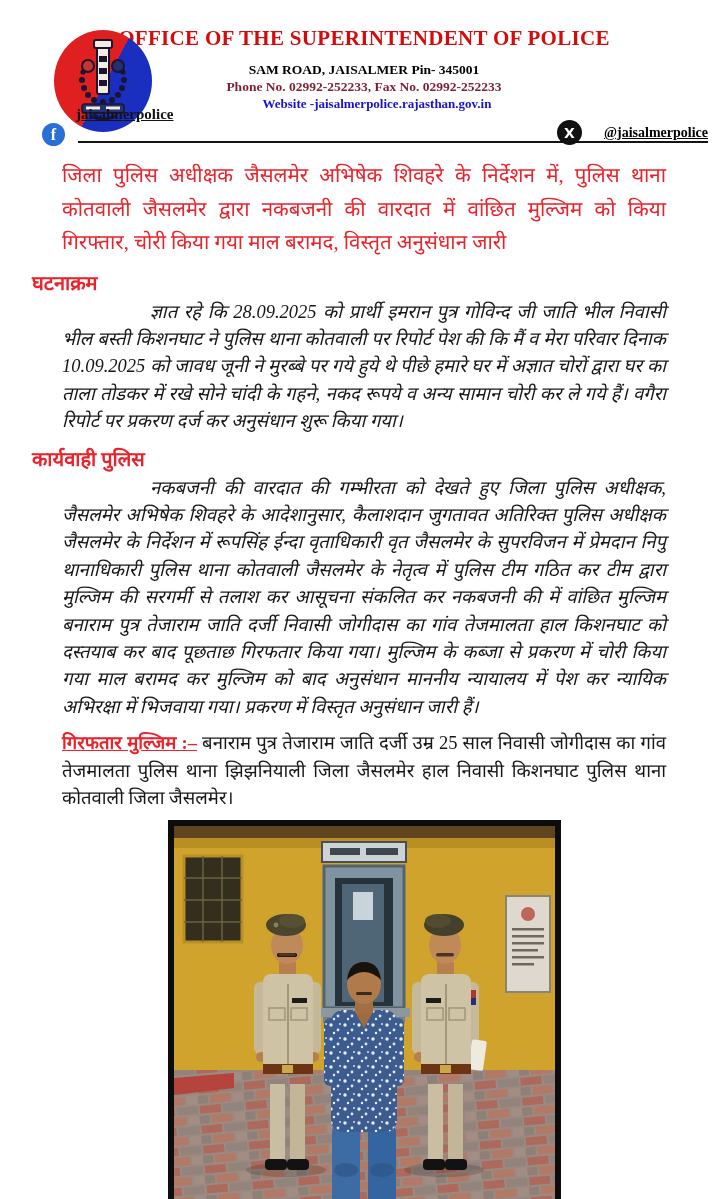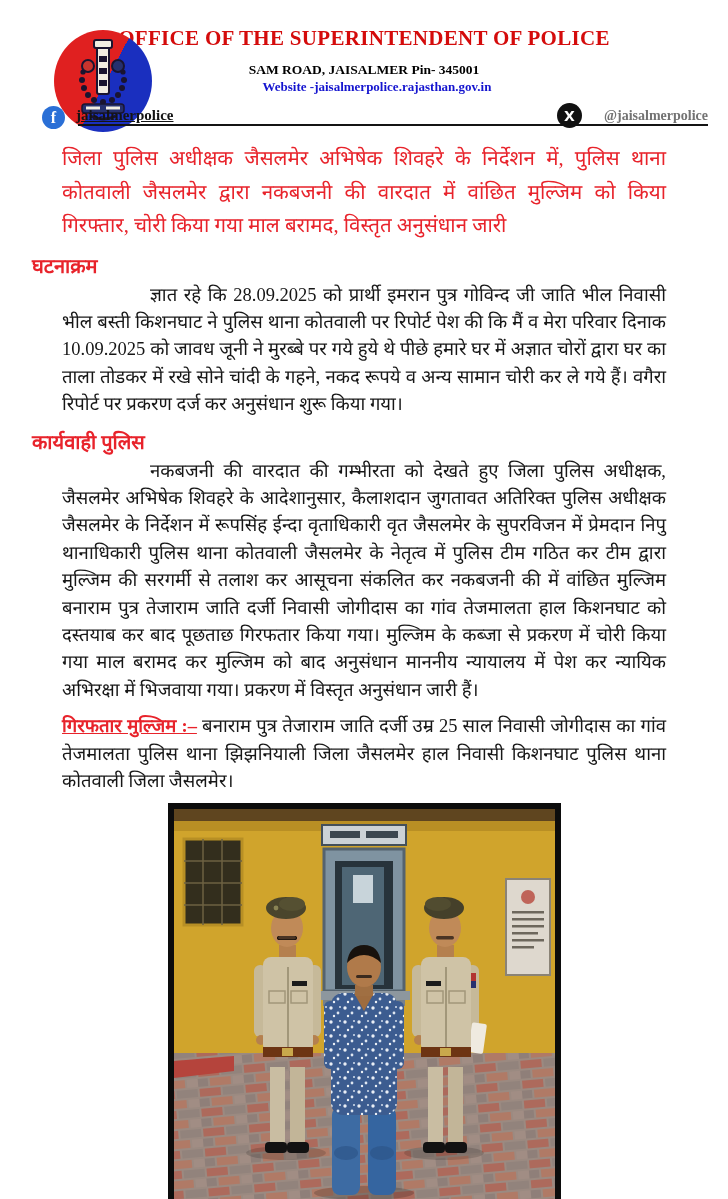--- a/index.html
+++ b/index.html
@@ -29,44 +29,44 @@
     position:absolute; left:36px; right:2px; bottom:3px;
     border-top:2px solid #141414;
   }
   .fb-icon {
     position:absolute; left:0; bottom:0; width:23px; height:23px; border-radius:50%;
     background:#2a6fd6; color:#fff; font-weight:bold; font-size:16px;
     display:flex; align-items:center; justify-content:center;
     font-family:"Liberation Serif",serif;
   }
   .fb-handle {
-    position:absolute; left:34px; bottom:5px; font-weight:bold; font-size:15px;
+    position:absolute; left:34px; bottom:23px; font-weight:bold; font-size:15px;
     color:#141414; text-decoration:underline;
   }
   .x-icon {
     position:absolute; right:128px; bottom:1px; width:25px; height:25px; border-radius:50%;
     background:#111; color:#fff; font-weight:bold; font-size:14px;
     display:flex; align-items:center; justify-content:center; z-index:2;
     font-family:"DejaVu Sans",sans-serif;
   }
   .x-handle {
     position:absolute; right:2px; bottom:5px; font-weight:bold; font-size:14px;
-    color:#737373; 
+    color:#000000; text-decoration:underline;
   }
   
   .headline {
     margin:13px 62px 0 62px; color:#e8232b; font-size:20.5px; line-height:33.5px;
     font-weight:400; text-align:justify;
   }
   .sec-heading {
     margin:9px 62px 0 32px; color:#e8232b; font-size:20px; font-weight:bold;
   }
   .para {
     margin:3px 62px 0 62px; color:#161616; font-size:18.5px; line-height:27.4px;
-    text-align:justify; text-indent:88px;
+    text-align:justify; text-indent:88px;font-style:italic;
   }
   .lead-para {
     margin:9px 62px 0 62px; color:#161616; font-size:18.5px; line-height:27.4px;
     text-align:justify; text-indent:0;
   }
   .lead { color:#e8232b; font-weight:bold;text-decoration:underline; }
   
   .photo-frame {
     width:393px; margin:8px auto 0 auto; border:6px solid #0c0c0c; background:#d0a42c;
     line-height:0;
@@ -103,20 +103,21 @@
       <circle cx="50" cy="28" r="6" fill="#26306e" stroke="#1a1430" stroke-width="2"></circle>
 
       <rect x="14" y="66" width="42" height="9" rx="3" fill="#26306e" stroke="#1a1430" stroke-width="1.5"></rect>
       <rect x="18" y="68.5" width="14" height="3" fill="#f2ede2"></rect>
       <rect x="38" y="68.5" width="14" height="3" fill="#f2ede2"></rect>
       <path d="M22 78 q13 6 26 0" stroke="#1a1430" stroke-width="3" fill="none"></path>
     </svg>
   </div>
   <div class="hline h-title">OFFICE OF THE SUPERINTENDENT OF POLICE</div>
   <div class="hline h-address">SAM ROAD, JAISALMER Pin- 345001</div>
+  <div class="hline h-phone">Phone No. 02992-252233, Fax No. 02992-252233</div>
   <div class="hline h-website">Website -jaisalmerpolice.rajasthan.gov.in</div>
 </div>
 
 <div class="social">
   <div class="rule"></div>
   <div class="fb-icon">f</div>
   <div class="fb-handle">jaisalmerpolice</div>
   <div class="x-icon">X</div>
   <div class="x-handle">@jaisalmerpolice</div>
 </div>

